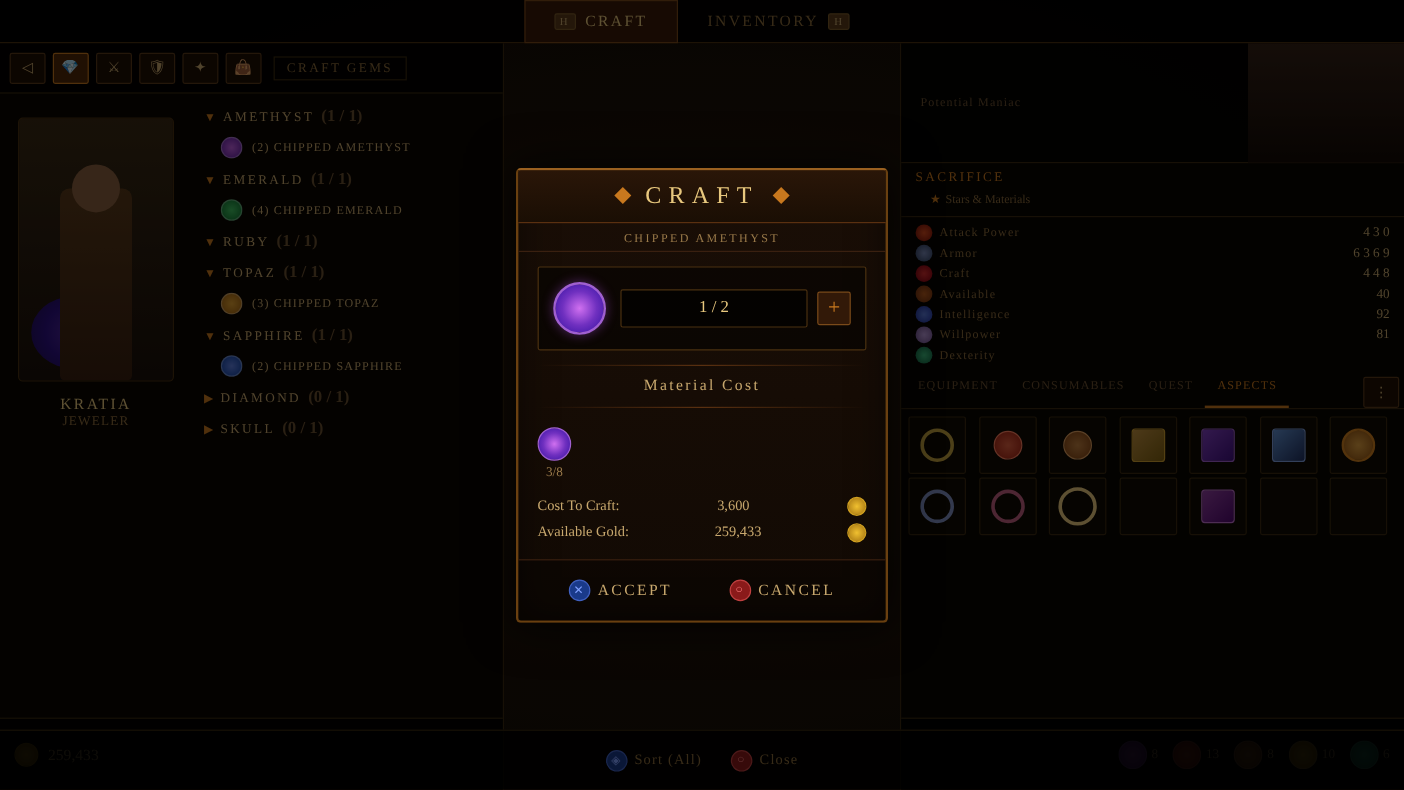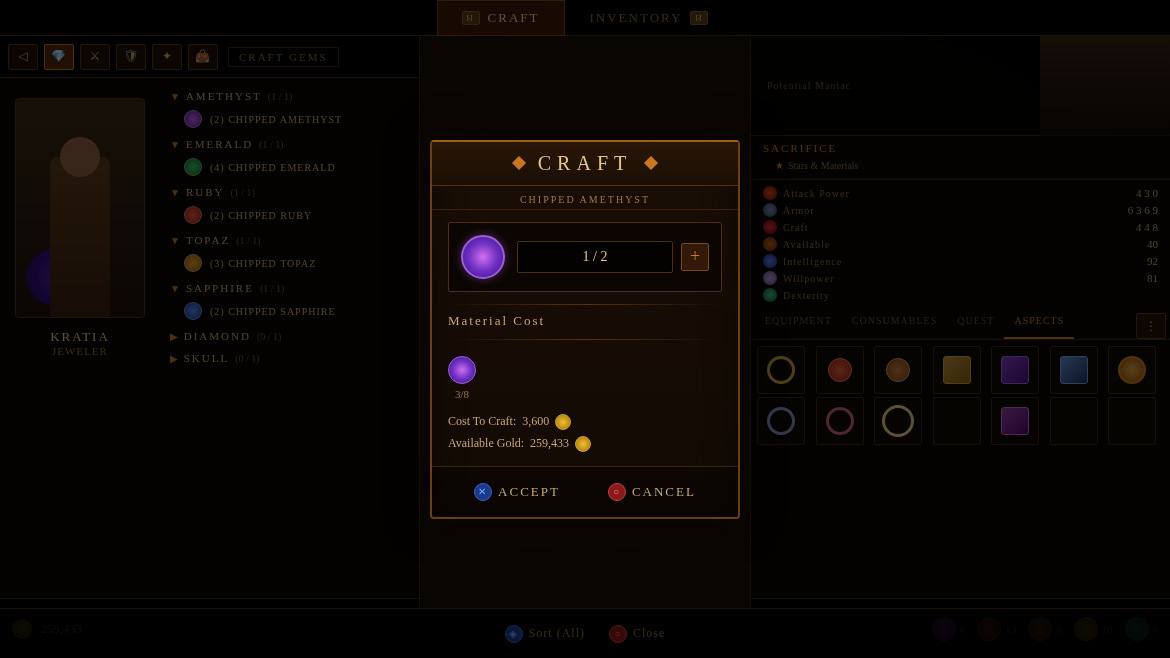--- a/index.html
+++ b/index.html
@@ -220,22 +220,23 @@
     }
 
     .gem-category-name {
       font-size: 11px;
       letter-spacing: 2px;
       color: #c8a86e;
       text-transform: uppercase;
     }
 
     .gem-category-count {
-      font-size: 10px;
+      font-size: 14px;
       color: #6a5030;
+      font-weight: bold;
     }
 
     .gem-item {
       display: flex;
       align-items: center;
       padding: 4px 10px 4px 24px;
       gap: 8px;
       cursor: pointer;
     }
 
@@ -587,21 +588,21 @@
     .divider-line {
       height: 1px;
       background: linear-gradient(90deg, transparent, #5a3010, transparent);
       margin: 8px 0;
     }
 
     .material-cost-title {
       font-size: 13px;
       letter-spacing: 2px;
       color: #c8a86e;
-      text-align: left;
+      text-align: center;
       margin-bottom: 10px;
     }
 
     .material-item {
       display: flex;
       flex-direction: column;
       align-items: center;
       gap: 4px;
     }
 
@@ -618,20 +619,21 @@
       color: #9a7a4a;
     }
 
     .cost-text {
       font-size: 12px;
       color: #c8a86e;
       margin: 6px 0 2px;
       display: flex;
       align-items: center;
       gap: 6px;
+      justify-content: space-between;
     }
 
     .gold-coin {
       width: 16px;
       height: 16px;
       border-radius: 50%;
       background: radial-gradient(circle, #f0c030 0%, #a07010 100%);
       border: 1px solid #d0a020;
       display: inline-block;
     }
@@ -808,24 +810,20 @@
         <span class="gem-item-name">(4) CHIPPED EMERALD</span>
       </div>
     </div>
 
     <div class="gem-category">
       <div class="gem-category-header">
         <span class="gem-category-arrow">▼</span>
         <span class="gem-category-name">RUBY</span>
         <span class="gem-category-count">(1 / 1)</span>
       </div>
-      <div class="gem-item">
-        <div class="gem-dot gem-ruby"></div>
-        <span class="gem-item-name">(2) CHIPPED RUBY</span>
-      </div>
     </div>
 
     <div class="gem-category">
       <div class="gem-category-header">
         <span class="gem-category-arrow">▼</span>
         <span class="gem-category-name">TOPAZ</span>
         <span class="gem-category-count">(1 / 1)</span>
       </div>
       <div class="gem-item">
         <div class="gem-dot gem-topaz"></div>

